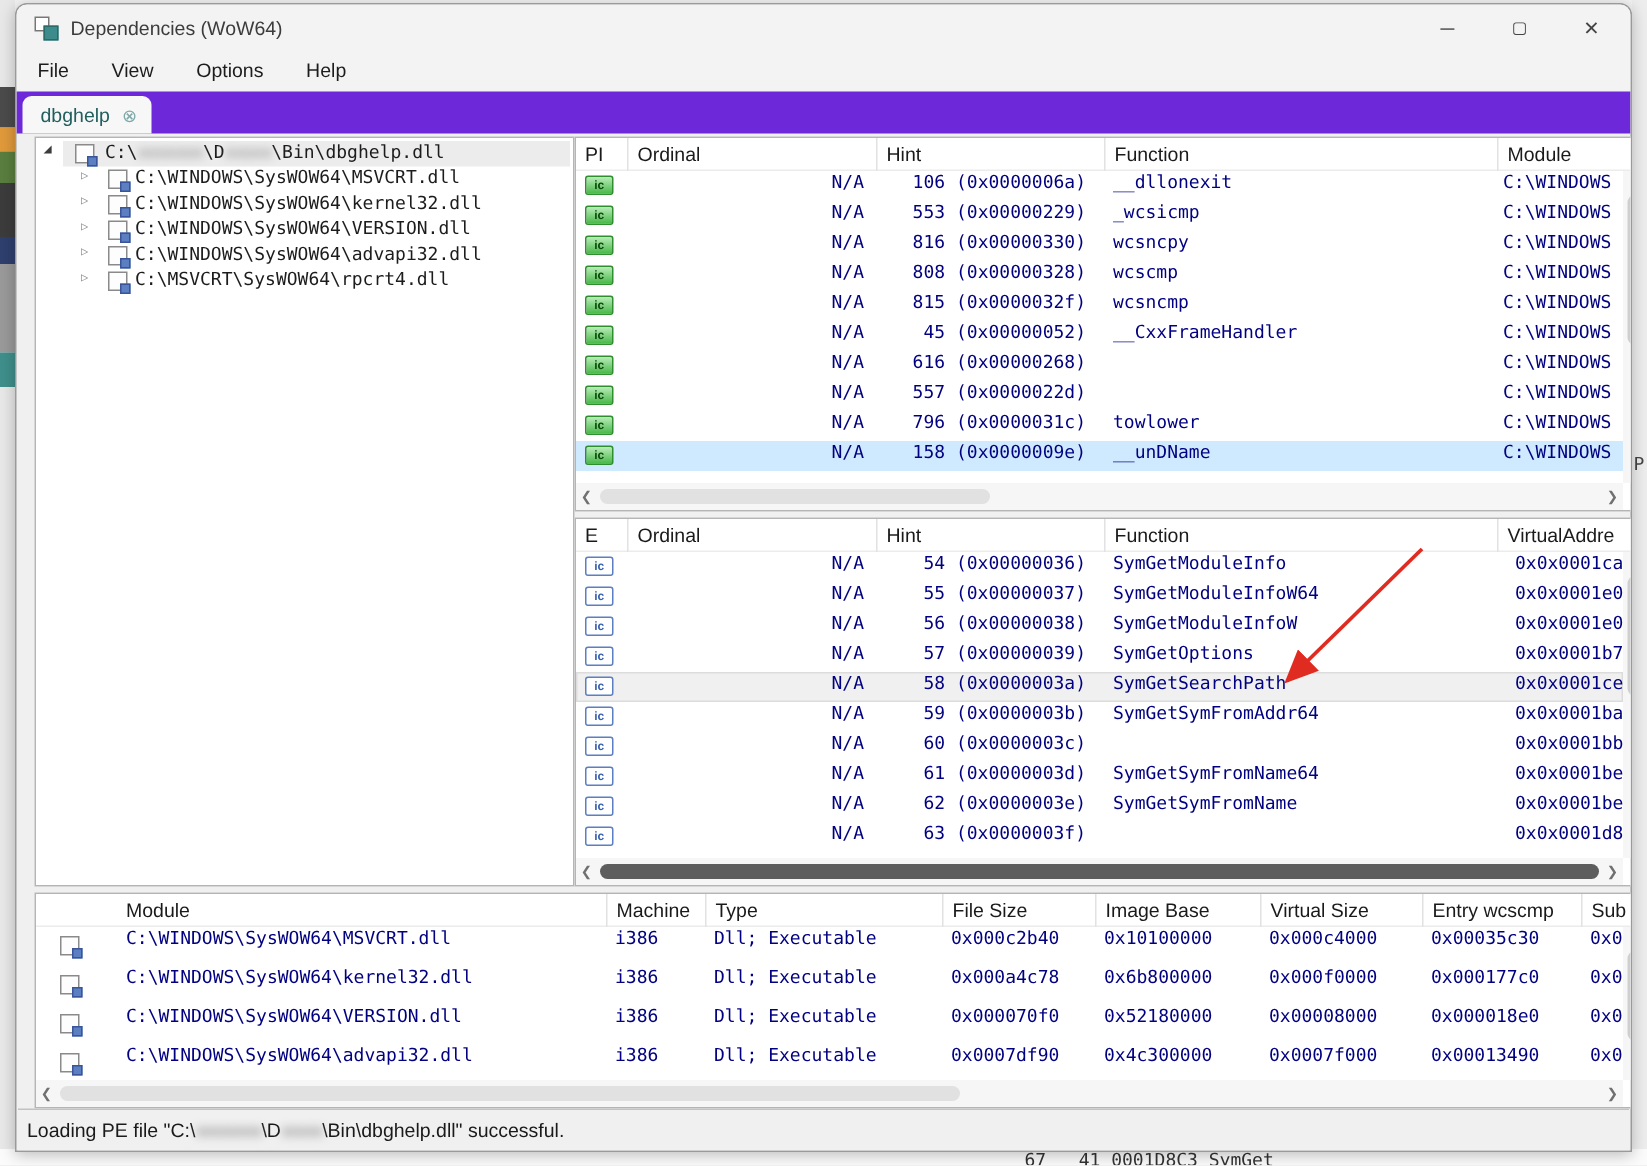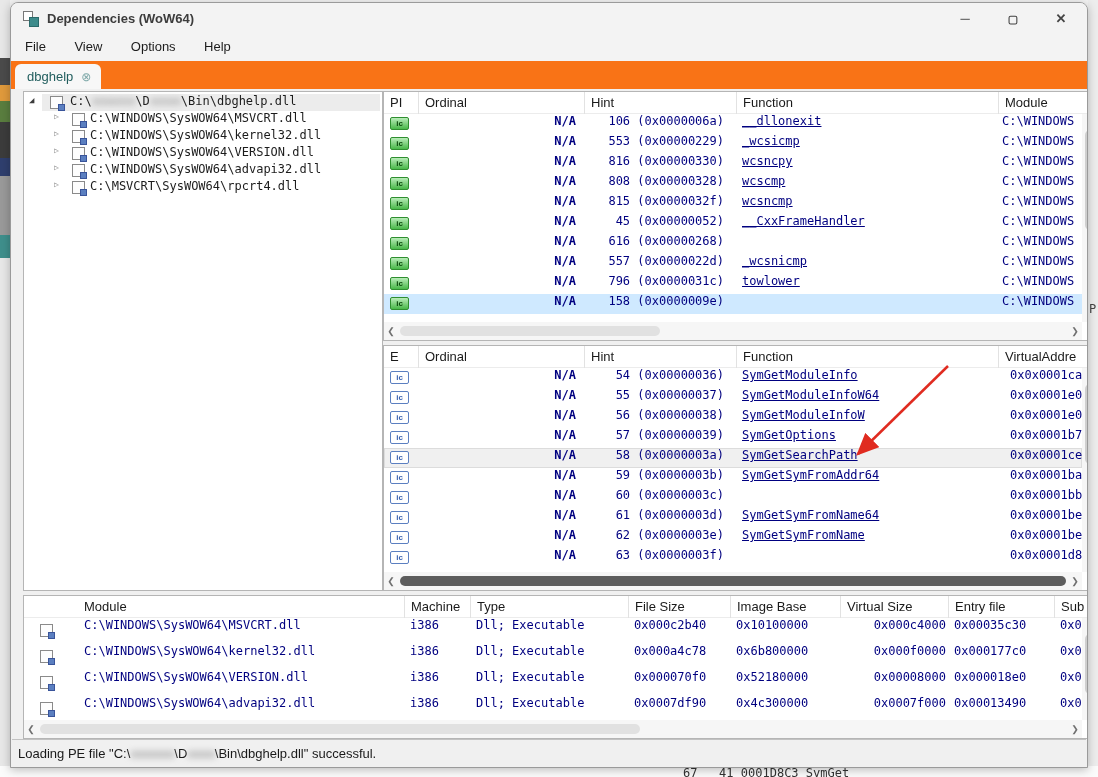--- a/index.html
+++ b/index.html
@@ -13,31 +13,31 @@
               font:12px "DejaVu Sans Mono", monospace; color:#444; }
   .bg-right .p { position:absolute; top:302px; left:1px; }
   .bg-bottom { position:absolute; left:0; top:766px; width:1098px; height:11px; background:#fbfbfb;
                overflow:hidden; font:12px "DejaVu Sans Mono", monospace; color:#333; }
   .bg-bottom .txt { position:absolute; left:683px; top:0px; white-space:pre; }
 
   
   #window { position:absolute; left:10px; top:2px; width:1078px; height:766px; background:#f0f0f0;
             border:1px solid #9a9a9a; border-radius:8px 8px 0 0; overflow:hidden;
             box-shadow:0 2px 10px rgba(0,0,0,.25); }
-  .titlebar { position:absolute; left:0; top:0; right:0; height:32px; background:#f3f3f3;font-weight:bold; }
+  .titlebar { position:absolute; left:0; top:0; right:0; height:32px; background:#f3f3f3; }
   .app-icon { position:absolute; left:12px; top:8px; width:16px; height:16px; }
   .title-text { position:absolute; left:36px; top:8px; font-size:13px; color:#3c3c3c; }
   .win-btn { position:absolute; top:0; width:44px; height:32px; text-align:center; line-height:32px;
              font-size:13px; color:#444; cursor:default; }
   .win-btn.min { right:100px; } .win-btn.max { right:52px; font-size:11px; } .win-btn.close { right:4px; }
 
   .menubar { position:absolute; left:0; top:32px; right:0; height:26px; background:#f3f3f3; }
   .menu-item { display:inline-block; padding:4px 10px; font-size:13px; color:#1c1c1c; margin-left:4px; }
 
-  .tabbar { position:absolute; left:0; top:58px; right:0; height:28px; background:#f97316; }
+  .tabbar { position:absolute; left:0; top:58px; right:0; height:28px; background:#6d28d9; }
   .tab { position:absolute; left:4px; bottom:0; height:25px; min-width:86px; background:#f7f7f7;
          border-radius:6px 6px 0 0; padding:0 8px 0 12px; line-height:25px; font-size:13px; color:#215e5e; }
   .tab-close { display:inline-block; margin-left:8px; color:#7fa9a9; font-size:12px; }
 
   
   .panel { position:absolute; background:#fff; border:1px solid #b5b5b5; overflow:hidden; }
   .thead { position:absolute; left:0; top:0; right:0; height:22px; background:#fff; border-bottom:1px solid #ececec; }
   .th { position:absolute; top:0; height:22px; line-height:21px; font-size:13px; color:#1a1a1a;
         padding-left:6px; border-left:1px solid #e2e2e2; overflow:hidden; white-space:nowrap; }
   .th.first { border-left:none; }
@@ -47,23 +47,23 @@
   .trow.sel-gray { background:#f0f0f0; box-shadow:inset 0 0 0 1px #dcdcdc; }
   .cell { position:absolute; top:0; height:20px; overflow:hidden; }
 
   
   .badge { position:absolute; left:6px; top:3px; width:19px; height:13px; border-radius:2px;
            font:bold 8px "Liberation Sans", sans-serif; text-align:center; line-height:12px; }
   .imp-badge { background:linear-gradient(#b9ecb9,#49b849); border:1px solid #2f8f2f; color:#0c4a0c; }
   .exp-badge { background:#fff; border:1px solid #5b7fc0; color:#3a62b0; }
 
   
-  .c-ord  { left:42px;  width:150px; text-align:right;font-weight:bold; }
+  .c-ord  { left:42px;  width:150px; text-align:right; }
   .c-hint { left:204px; width:136px; text-align:right; }
-  .c-fn   { left:358px; width:252px;text-decoration:underline; }
+  .c-fn   { left:358px; width:252px; }
   .c-mod  { left:618px; width:80px; }
   .c-va   { left:626px; width:74px; }
 
   
   #tree-panel { left:12px; top:88px; width:360px; height:500px; }
   .tree-row { position:absolute; left:0; right:1px; height:17px; line-height:17px;
               font:12px "DejaVu Sans Mono", monospace; color:#1c1c1c; white-space:nowrap; }
   .tree-row.root-row .hl { position:absolute; left:18px; right:1px; top:0; bottom:0; background:#ececec; }
   .tw-arrow { position:absolute; top:1px; font-size:8px; color:#8a8a8a; }
   .tw-arrow.filled { color:#3c3c3c; font-size:9px; }
@@ -75,21 +75,21 @@
 
   
   #imports-panel { left:372px; top:88px; width:716px; height:250px; }
   #exports-panel { left:372px; top:342px; width:716px; height:246px; }
   #modules-panel { left:12px;  top:592px; width:1076px; height:144px; }
 
   .mrow { position:absolute; left:0; right:16px; height:26px; line-height:26px;
           font:12px "DejaVu Sans Mono", monospace; color:#000080; white-space:nowrap; }
   .m-module {left:60px;  width:318px;} .m-machine{left:386px; width:56px;}
   .m-type   {left:452px; width:150px;} .m-fsize  {left:610px; width:94px;}
-  .m-ibase  {left:712px; width:100px;} .m-vsize  {left:822px; width:100px;text-align:right;}
+  .m-ibase  {left:712px; width:100px;} .m-vsize  {left:822px; width:100px;}
   .m-entry  {left:930px; width:96px;}  .m-sub    {left:1036px; width:22px;}
   .mrow .file-icon { left:16px; top:6px; }
 
   
   .vscroll { position:absolute; top:22px; bottom:18px; right:0; width:16px; background:#f6f6f6; }
   .vscroll .arr { position:absolute; left:0; width:16px; height:14px; text-align:center; font-size:9px;
                   color:#707070; line-height:12px; }
   .vscroll .arr.up { top:0; } .vscroll .arr.dn { bottom:0; }
   .vthumb { position:absolute; left:3px; width:10px; background:#cfcfcf; border-radius:5px; }
   .hscroll { position:absolute; left:0; right:16px; bottom:0; height:18px; background:#f6f6f6; }
@@ -252,34 +252,34 @@
       <div class="trow" style="top:142px">
           <span class="badge imp-badge">ic</span>
           <span class="cell c-ord">N/A</span>
           <span class="cell c-hint">616 (0x00000268)</span>
           <span class="cell c-mod">C:\WINDOWS</span>
         </div>
       <div class="trow" style="top:162px">
           <span class="badge imp-badge">ic</span>
           <span class="cell c-ord">N/A</span>
           <span class="cell c-hint">557 (0x0000022d)</span>
-          <span class="cell c-fn">_wcsnicmp</span>
           <span class="cell c-mod">C:\WINDOWS</span>
         </div>
       <div class="trow" style="top:182px">
           <span class="badge imp-badge">ic</span>
           <span class="cell c-ord">N/A</span>
           <span class="cell c-hint">796 (0x0000031c)</span>
           <span class="cell c-fn">towlower</span>
           <span class="cell c-mod">C:\WINDOWS</span>
         </div>
       <div class="trow sel-blue" style="top:202px">
           <span class="badge imp-badge">ic</span>
           <span class="cell c-ord">N/A</span>
           <span class="cell c-hint">158 (0x0000009e)</span>
+          <span class="cell c-fn">__unDName</span>
           <span class="cell c-mod">C:\WINDOWS</span>
         </div>
       <div class="vscroll">
         <span class="arr up">⌃</span>
         <div class="vthumb" style="top:16px;height:100px"></div>
         <span class="arr dn">⌄</span>
       </div>
       <div class="hscroll">
         <span class="arr lf">❮</span>
         <div class="hthumb-light"></div>
@@ -376,21 +376,21 @@
     </div>
 
     <div id="modules-panel" class="panel">
       <div class="thead">
         <span class="th first" style="left:0;width:380px;padding-left:60px">Module</span>
         <span class="th" style="left:380px;width:66px">Machine</span>
         <span class="th" style="left:446px;width:158px">Type</span>
         <span class="th" style="left:604px;width:102px">File Size</span>
         <span class="th" style="left:706px;width:110px">Image Base</span>
         <span class="th" style="left:816px;width:108px">Virtual Size</span>
-        <span class="th" style="left:924px;width:106px">Entry file</span>
+        <span class="th" style="left:924px;width:106px">Entry wcscmp</span>
         <span class="th" style="left:1030px;width:30px">Sub</span>
       </div>
       <div class="mrow" style="top:22px">
         <span class="file-icon">
             <span class="fi-in"></span>
           </span>
         <span class="cell m-module">C:\WINDOWS\SysWOW64\MSVCRT.dll</span>
           <span class="cell m-machine">i386</span>
           <span class="cell m-type">Dll; Executable</span>
           <span class="cell m-fsize">0x000c2b40</span>

